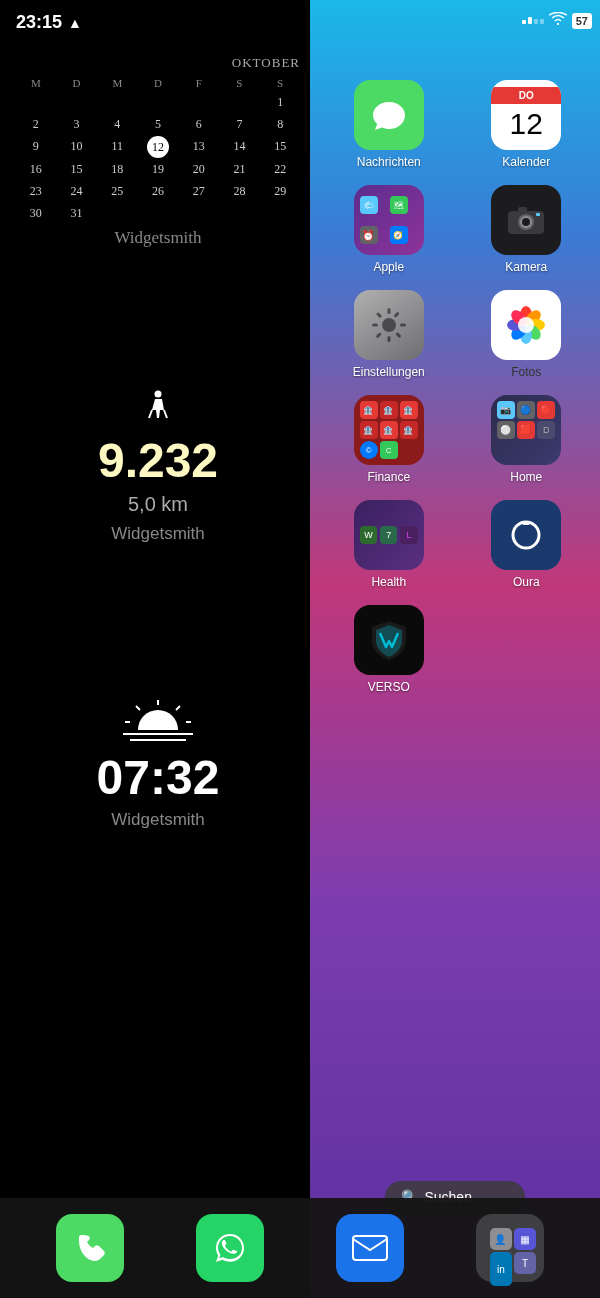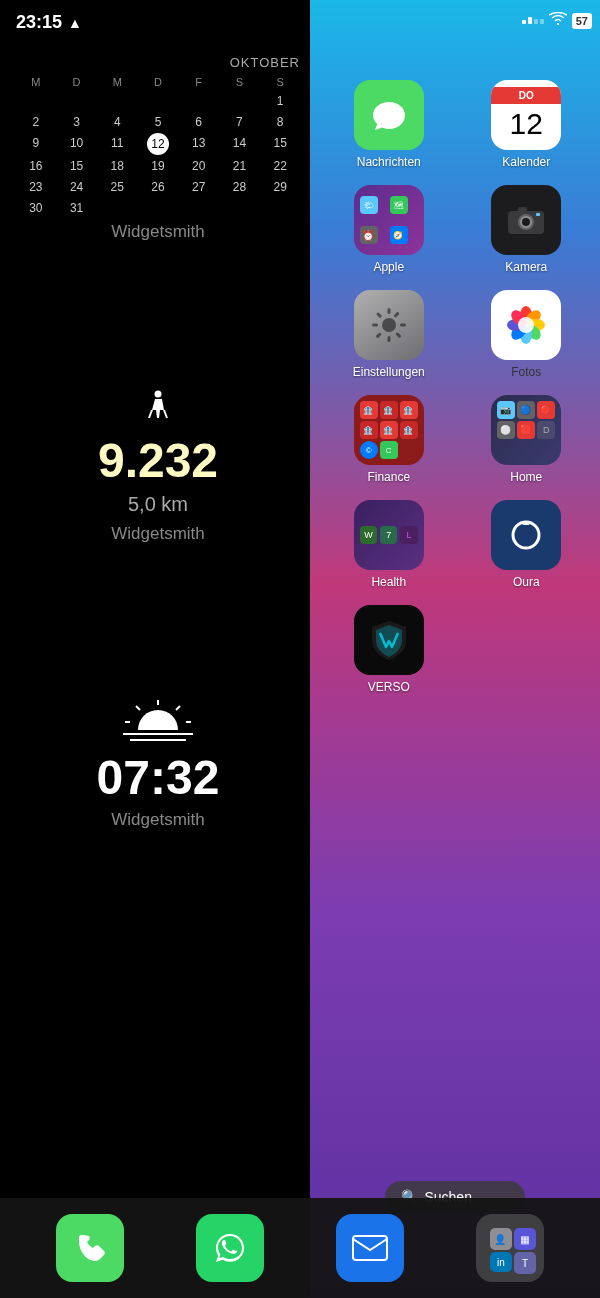--- a/index.html
+++ b/index.html
@@ -80,20 +80,21 @@
       display: flex;
       align-items: center;
     }
 
     
     .calendar-widget {
       position: absolute;
       top: 55px;
       left: 16px;
       right: 10px;
+      font-family: Liberation Serif, serif;
     }
     .cal-month {
       text-align: right;
       font-size: 13px;
       font-weight: 500;
       color: #aaa;
       letter-spacing: 1px;
       margin-bottom: 4px;
     }
     .cal-grid {
@@ -653,18 +654,18 @@
     <svg width="38" height="28" viewBox="0 0 38 28" fill="white">
       <rect x="2" y="2" width="34" height="24" rx="3" fill="none" stroke="white" stroke-width="2"></rect>
       <path d="M2 5 L19 16 L36 5" stroke="white" stroke-width="2" fill="none"></path>
     </svg>
   </div>
 
   <div class="dock-item dock-folder">
     <div class="dock-folder-inner" style="display: grid; grid-template-columns: 1fr 1fr; gap: 2px; width: 52px; height: 52px;">
       <div class="mini-icon" style="background:#8e8e93; border-radius:5px; width:22px; height:22px; font-size:10px;">👤</div>
       <div class="mini-icon" style="background:#5856d6; border-radius:5px; width:22px; height:22px; font-size:10px;">▦</div>
-      <div class="mini-icon" style="background:#0077b5; border-radius:5px; width:22px; height:20px; font-size:10px;">in</div>
+      <div class="mini-icon" style="background:#0077b5; border-radius:5px; width:22px; height:34px; font-size:10px;">in</div>
       <div class="mini-icon" style="background:#6264a7; border-radius:5px; width:22px; height:22px; font-size:10px;">T</div>
     </div>
   </div>
 
 </div>
 
 </body></html>

